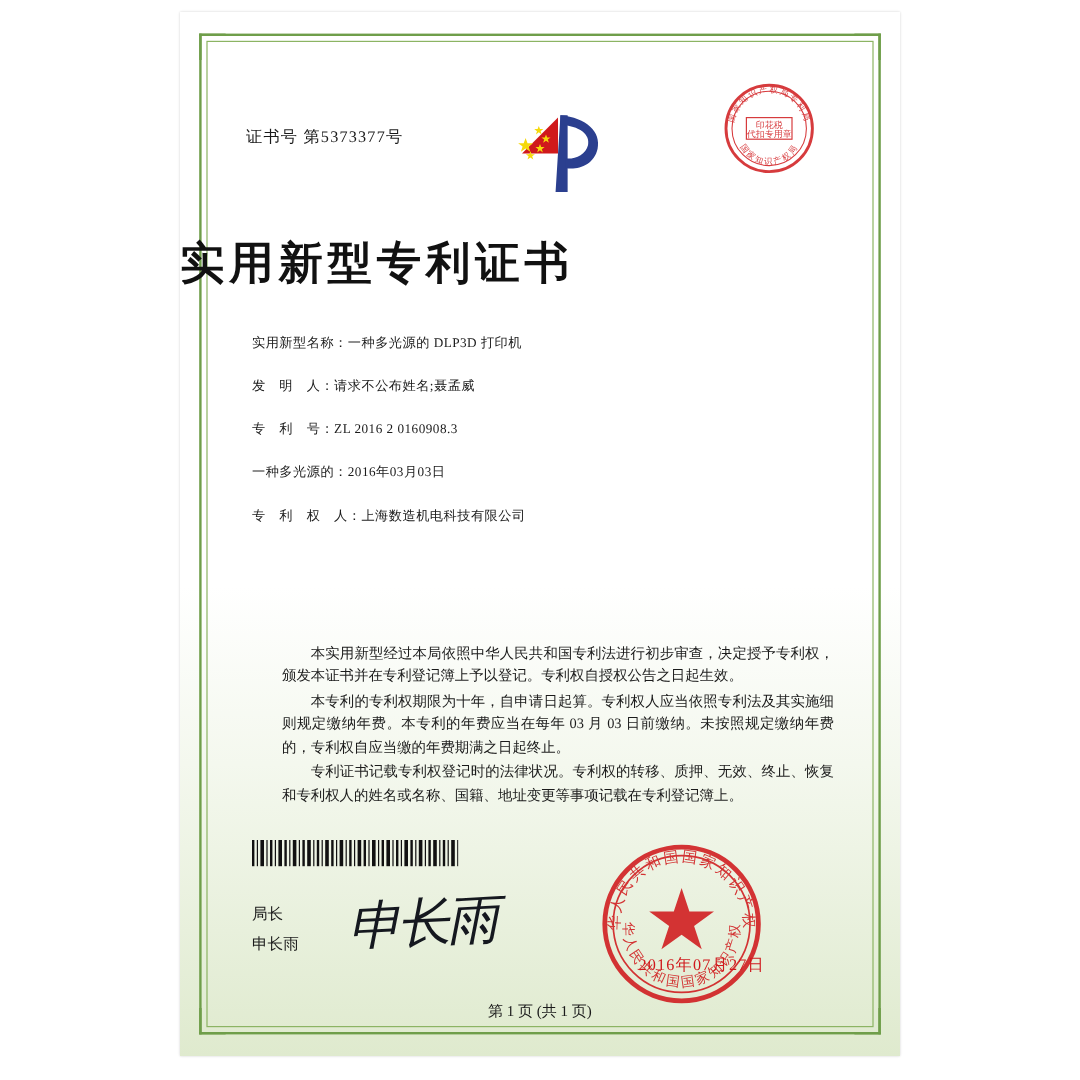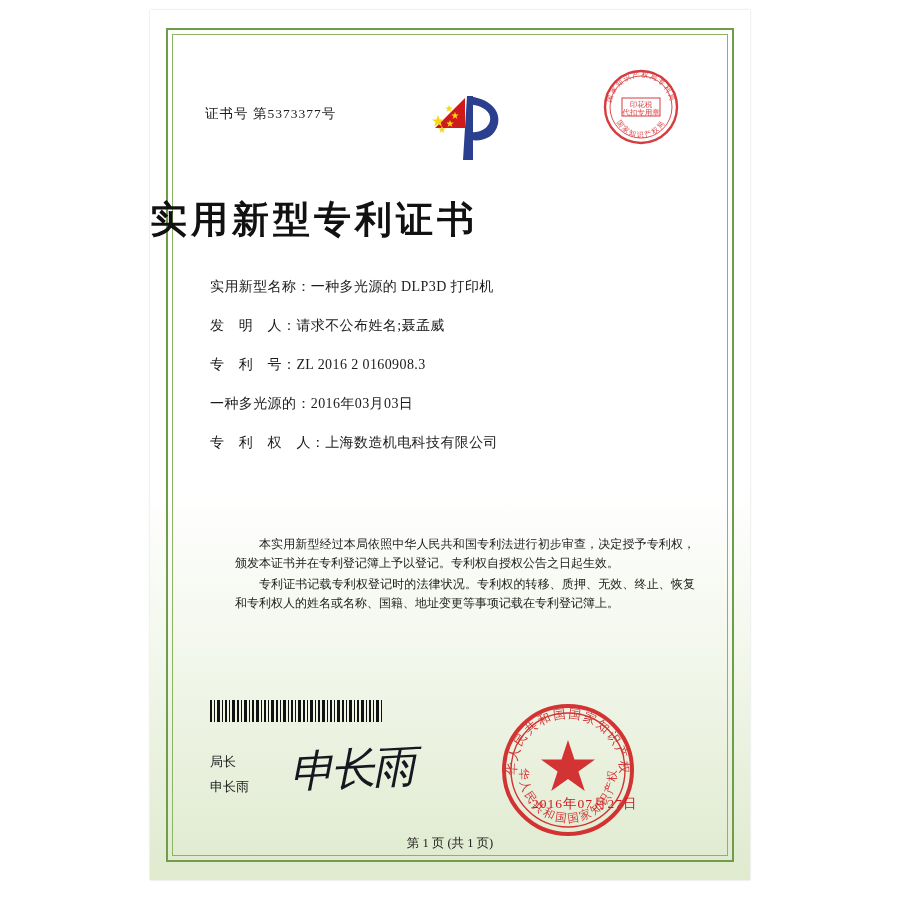--- a/index.html
+++ b/index.html
@@ -49,21 +49,21 @@
     letter-spacing:4px;
     font-weight:bold;
     color:#111;
     font-family:"Liberation Serif", serif;
   }
 
   .fields{
     position:absolute;left:60px;top:268px;right:55px;
   }
   .field{
-    font-size:14px;color:#1b1b1b;margin-bottom:21px;
+    font-size:11px;color:#1b1b1b;margin-bottom:21px;
     letter-spacing:0.4px;
     white-space:nowrap;
   }
   .flabel{display:inline-block;}
   .fvalue{display:inline;}
 
   .para-wrap{
     position:absolute;left:60px;top:525px;right:55px;
     font-size:12px;color:#1b1b1b;line-height:1.62;
     text-align:justify;
@@ -150,20 +150,21 @@
     <div class="field">
       <span class="flabel">一种多光源的：</span><span class="fvalue">2016年03月03日</span>
     </div>
     <div class="field">
       <span class="flabel">专　利　权　人：</span><span class="fvalue">上海数造机电科技有限公司</span>
     </div>
   </div>
 
   <div class="para-wrap">
     <p class="para">本实用新型经过本局依照中华人民共和国专利法进行初步审查，决定授予专利权，颁发本证书并在专利登记簿上予以登记。专利权自授权公告之日起生效。</p>
+    <p class="para">本专利的专利权期限为十年，自申请日起算。专利权人应当依照专利法及其实施细则规定缴纳年费。本专利的年费应当在每年 03 月 03 日前缴纳。未按照规定缴纳年费的，专利权自应当缴的年费期满之日起终止。</p>
     <p class="para">专利证书记载专利权登记时的法律状况。专利权的转移、质押、无效、终止、恢复和专利权人的姓名或名称、国籍、地址变更等事项记载在专利登记簿上。</p>
   </div>
 
   <svg class="barcode" viewBox="0 0 172 22">
     <g fill="#111">
       <rect x="0" y="0" width="2" height="22"></rect>
         <rect x="4" y="0" width="1" height="22"></rect>
       <rect x="7" y="0" width="3" height="22"></rect>
         <rect x="12" y="0" width="1" height="22"></rect>
       <rect x="15" y="0" width="2" height="22"></rect>

